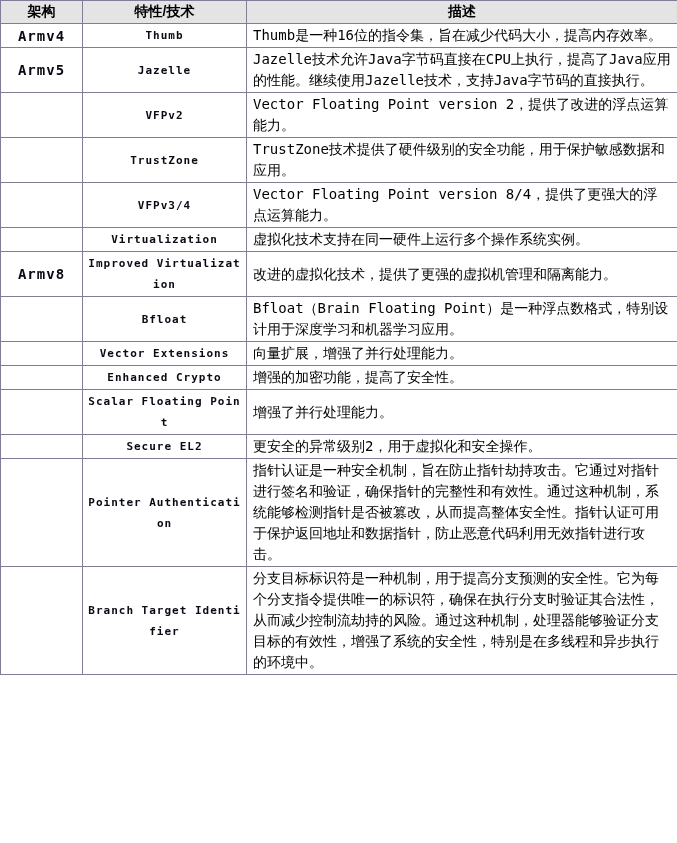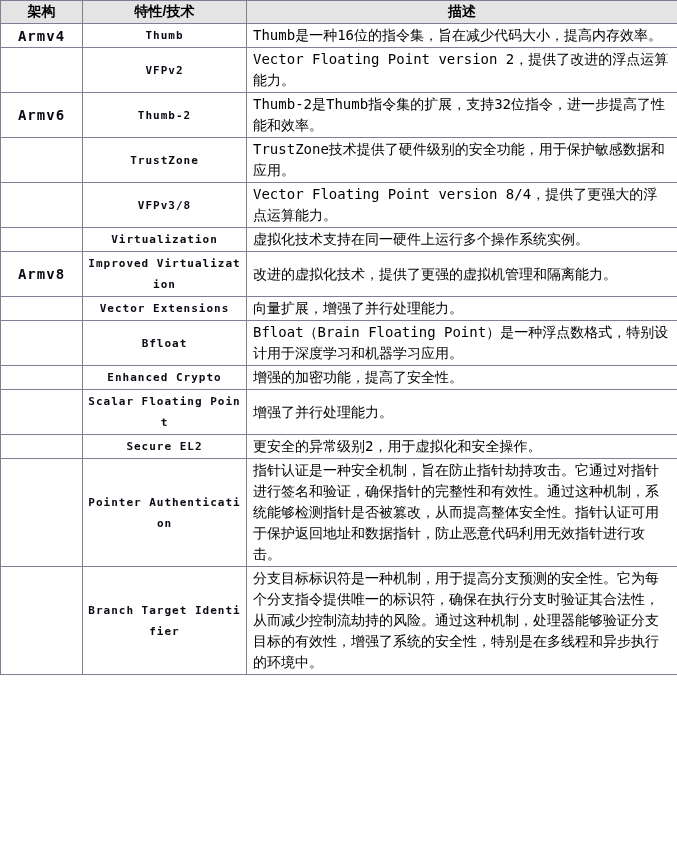--- a/index.html
+++ b/index.html
@@ -85,58 +85,58 @@
         <th>描述</th>
       </tr>
     </thead>
     <tbody>
         <tr class="data-row">
           <td class="col-arch">Armv4</td>
           <td class="col-feature">Thumb</td>
           <td class="col-desc">Thumb是一种16位的指令集，旨在减少代码大小，提高内存效率。</td>
         </tr>
         <tr class="data-row">
+          <td class="col-arch">Armv5</td>
+          <td class="col-feature">Jazelle</td>
+          <td class="col-desc">Jazelle技术允许Java字节码直接在CPU上执行，提高了Java应用的性能。继续使用Jazelle技术，支持Java字节码的直接执行。</td>
+        </tr>
+        <tr class="data-row">
           <td class="col-arch"></td>
           <td class="col-feature">VFPv2</td>
           <td class="col-desc">Vector Floating Point version 2，提供了改进的浮点运算能力。</td>
-        </tr>
-        <tr class="data-row">
-          <td class="col-arch">Armv6</td>
-          <td class="col-feature">Thumb-2</td>
-          <td class="col-desc">Thumb-2是Thumb指令集的扩展，支持32位指令，进一步提高了性能和效率。</td>
         </tr>
         <tr class="data-row">
           <td class="col-arch"></td>
           <td class="col-feature">TrustZone</td>
           <td class="col-desc">TrustZone技术提供了硬件级别的安全功能，用于保护敏感数据和应用。</td>
         </tr>
         <tr class="data-row">
           <td class="col-arch"></td>
-          <td class="col-feature">VFPv3/8</td>
+          <td class="col-feature">VFPv3/4</td>
           <td class="col-desc">Vector Floating Point version 8/4，提供了更强大的浮点运算能力。</td>
         </tr>
         <tr class="data-row">
           <td class="col-arch"></td>
           <td class="col-feature">Virtualization</td>
           <td class="col-desc">虚拟化技术支持在同一硬件上运行多个操作系统实例。</td>
         </tr>
         <tr class="data-row">
           <td class="col-arch">Armv8</td>
           <td class="col-feature">Improved Virtualization</td>
           <td class="col-desc">改进的虚拟化技术，提供了更强的虚拟机管理和隔离能力。</td>
         </tr>
         <tr class="data-row">
           <td class="col-arch"></td>
-          <td class="col-feature">Vector Extensions</td>
-          <td class="col-desc">向量扩展，增强了并行处理能力。</td>
+          <td class="col-feature">Bfloat</td>
+          <td class="col-desc">Bfloat（Brain Floating Point）是一种浮点数格式，特别设计用于深度学习和机器学习应用。</td>
         </tr>
         <tr class="data-row">
           <td class="col-arch"></td>
-          <td class="col-feature">Bfloat</td>
-          <td class="col-desc">Bfloat（Brain Floating Point）是一种浮点数格式，特别设计用于深度学习和机器学习应用。</td>
+          <td class="col-feature">Vector Extensions</td>
+          <td class="col-desc">向量扩展，增强了并行处理能力。</td>
         </tr>
         <tr class="data-row">
           <td class="col-arch"></td>
           <td class="col-feature">Enhanced Crypto</td>
           <td class="col-desc">增强的加密功能，提高了安全性。</td>
         </tr>
         <tr class="data-row">
           <td class="col-arch"></td>
           <td class="col-feature">Scalar Floating Point</td>
           <td class="col-desc">增强了并行处理能力。</td>

